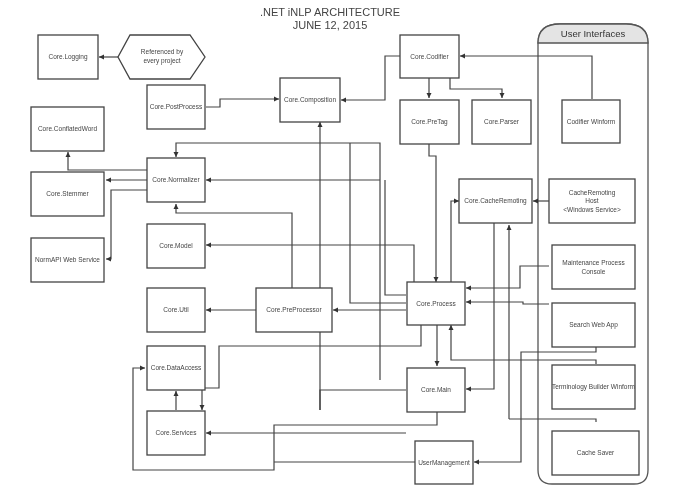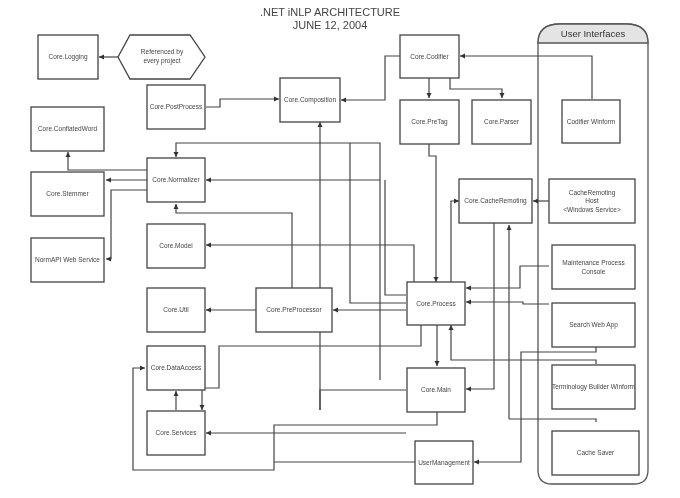--- a/index.html
+++ b/index.html
@@ -11,21 +11,21 @@
   .box { fill: #fff; stroke: #444; stroke-width: 1.3; }
   .wire { fill: none; stroke: #444; stroke-width: 1.2; }
   .lbl { font-family: "Liberation Sans", sans-serif; font-size: 6.5px; fill: #444; }
   .ui-lbl { font-family: "Liberation Sans", sans-serif; font-size: 9.5px; fill: #333; }
 </style>
 </head>
 <body>
 
 <div class="title">
   <div>.NET iNLP ARCHITECTURE</div>
-  <div>JUNE 12, 2004</div>
+  <div>JUNE 12, 2015</div>
 </div>
 
 <svg width="680" height="498" viewBox="0 0 680 498">
   <defs>
     <marker id="arr" markerWidth="6" markerHeight="6" refX="5" refY="3" orient="auto" markerUnits="userSpaceOnUse">
       <path d="M0,0.5 L5,3 L0,5.5 z" fill="#333"></path>
     </marker>
   </defs>
 
   <g>

